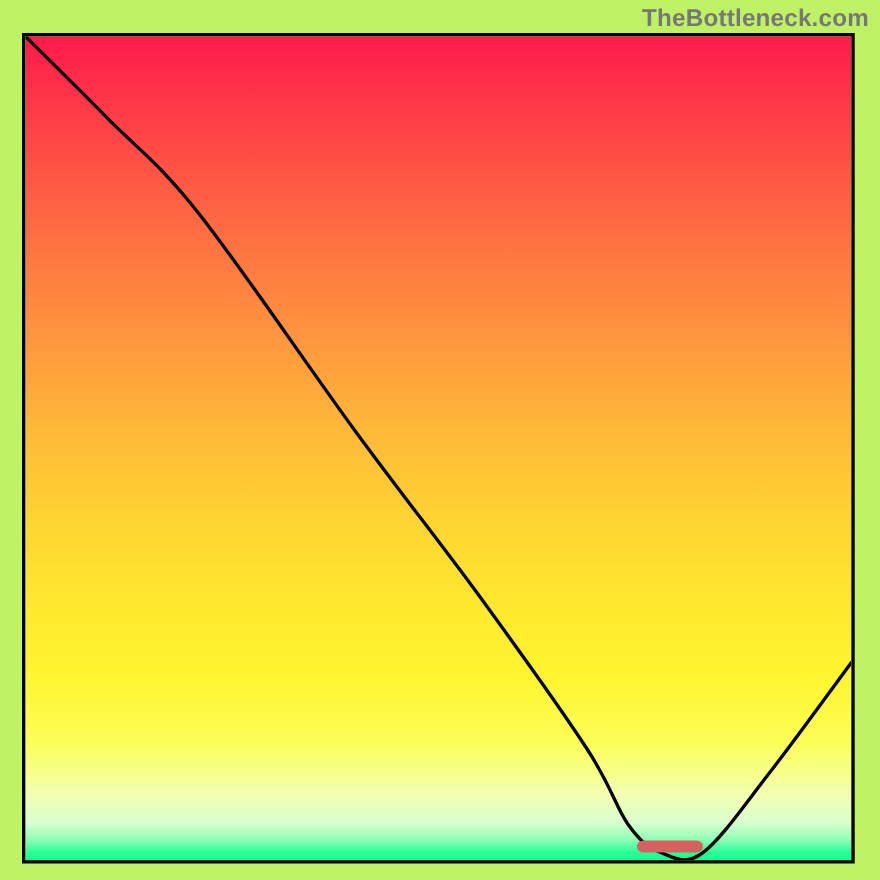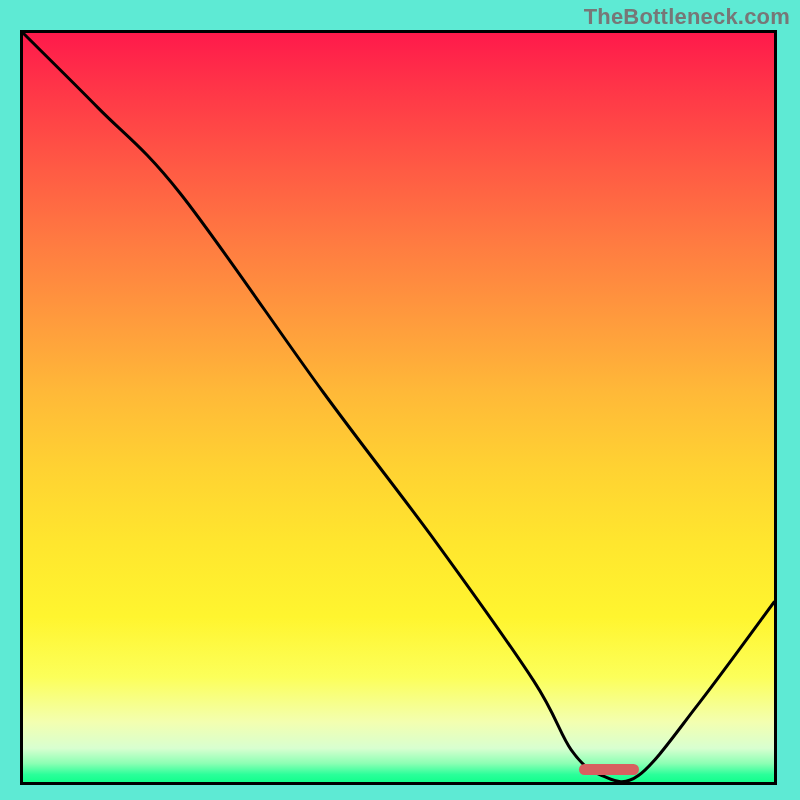--- a/index.html
+++ b/index.html
@@ -8,21 +8,21 @@
     width: 800px;
     height: 800px;
     background: #000;
     font-family: Arial, Helvetica, sans-serif;
     overflow: hidden;
   }
   .outer {
     position: relative;
     width: 800px;
     height: 800px;
-    background: #5eead4;
+    background: #bef264;
   }
   .watermark {
     position: absolute;
     top: 4px;
     right: 10px;
     color: #777;
     font-size: 22px;
     font-weight: 600;
     letter-spacing: 0.2px;
     z-index: 6;

